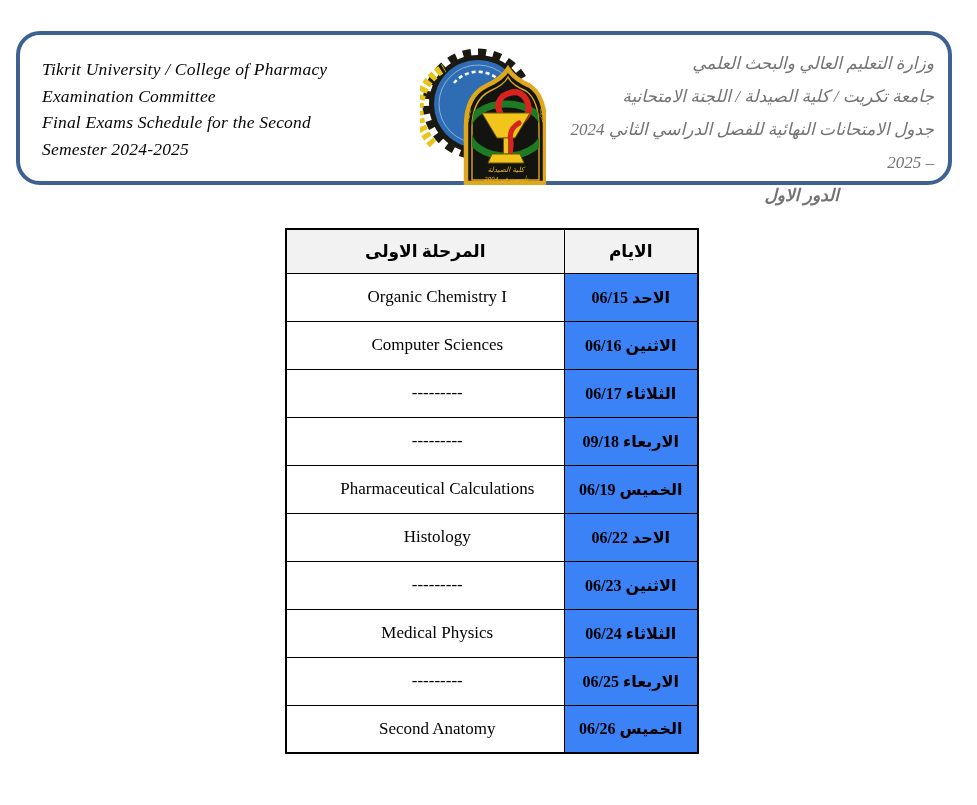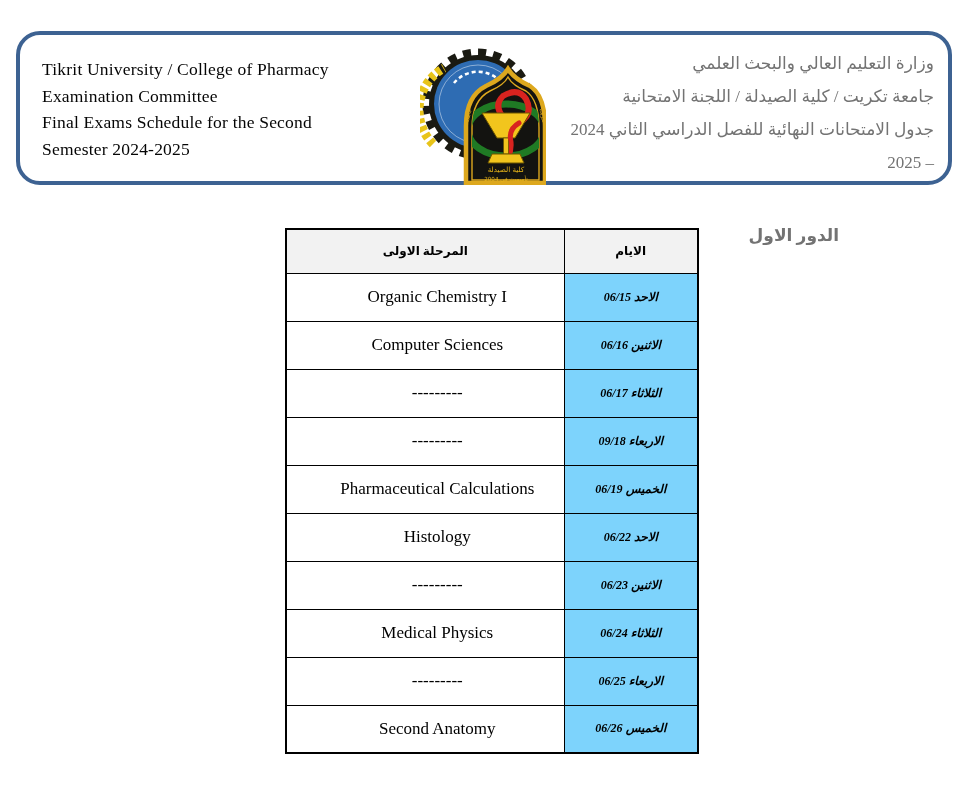--- a/index.html
+++ b/index.html
@@ -2,56 +2,56 @@
 <html><head>
 <meta charset="utf-8">
 <style>
   * { margin:0; padding:0; box-sizing:border-box; }
   html,body { width:977px; height:805px; background:#ffffff; overflow:hidden; }
   body { font-family:"Liberation Serif","DejaVu Sans",serif; color:#000; position:relative; }
 
   
   .header-box {
     position:absolute; left:16px; top:31px; width:936px; height:154px;
-    border:4px solid #3d6292; border-radius:24px; background:#fff;
+    border:4px solid #3d6292; border-radius:24px; background:#fff;font-style:italic;
   }
   .header-english {
     position:absolute; left:22px; top:21px;
     font-size:17.5px; line-height:26.5px; color:#050505; letter-spacing:0.2px;
   }
   .header-arabic {
     position:absolute; right:14px; top:12px; width:374px;
     direction:rtl; text-align:right;
     font-size:17px; line-height:33px; color:#737373;
   }
   .header-arabic .round-line {
     font-weight:bold; text-align:right; padding-left:0; padding-right:95px; text-align:right;
   }
-  .header-arabic .round-line { text-align:right;margin-top:40px; }
+  .header-arabic .round-line { text-align:right; }
   .logo-wrap { position:absolute; left:400px; top:9px; width:126px; height:141px; }
   .logo-wrap svg { width:126px; height:141px; display:block; }
   .logo-wrap text { font-family:"DejaVu Sans",sans-serif; }
 
   
   .exam-table {
     position:absolute; left:285px; top:228px;
     border-collapse:collapse; table-layout:fixed;
     border:2px solid #000; background:#fff;
   }
   .exam-table col.c-subject { width:278px; }
   .exam-table col.c-day { width:134px; }
   .exam-table td, .exam-table th { border:1px solid #000; text-align:center; vertical-align:middle; }
   .exam-table thead tr { height:44px; }
   .exam-table tbody tr { height:48px; }
   .head-cell {
-    background:#f2f2f2; font-weight:bold; font-size:12px; direction:rtl;
+    background:#f2f2f2; font-weight:bold; font-size:17px; direction:rtl;
     font-family:"Liberation Serif","DejaVu Sans",serif;
   }
   .subject-cell { background:#ffffff; font-size:17px;padding-left:24px; }
-  .day-cell { background:#7dd3fc; font-weight:bold; font-size:12px; direction:rtl;font-style:italic; }
+  .day-cell { background:#3b82f6; font-weight:bold; font-size:16px; direction:rtl; }
   .day-text { direction:rtl; unicode-bidi:embed; }
 </style>
 </head>
 <body>
 
 <div class="header-box">
 
   <div class="header-english">
     <div>Tikrit University / College of Pharmacy</div>
     <div>Examination Committee</div>

